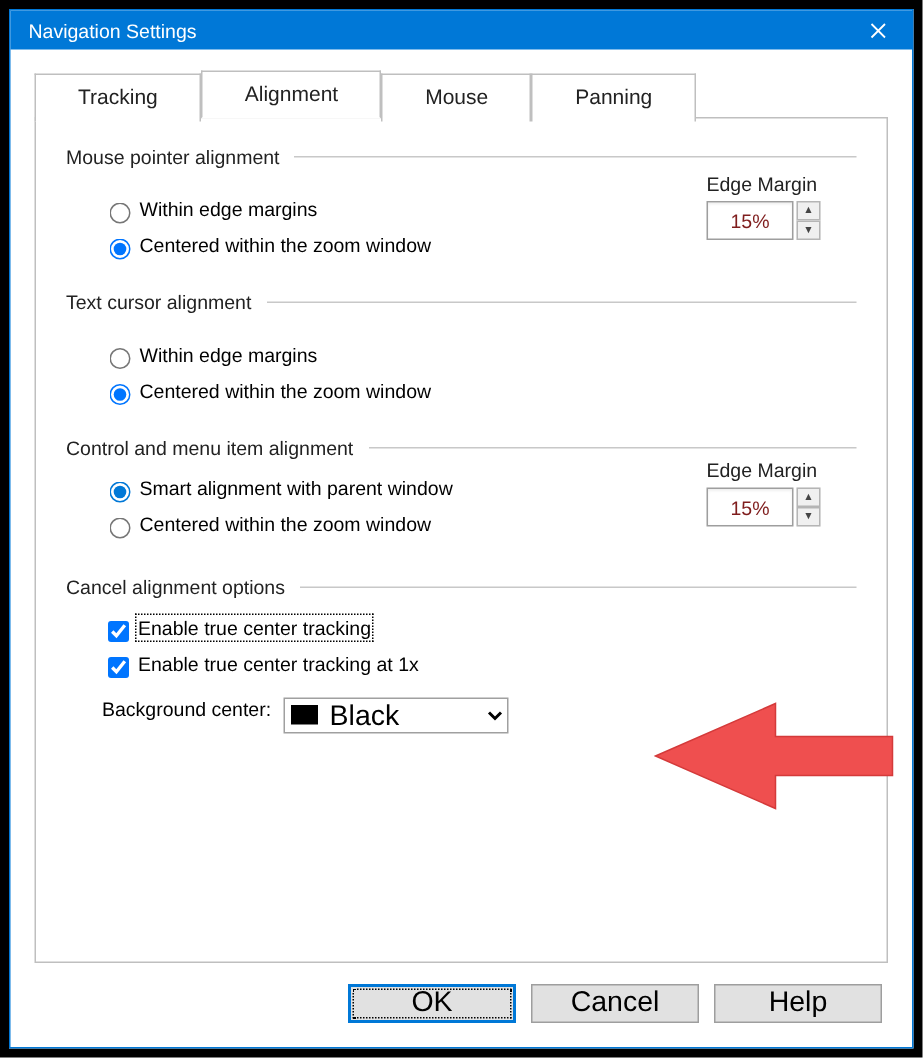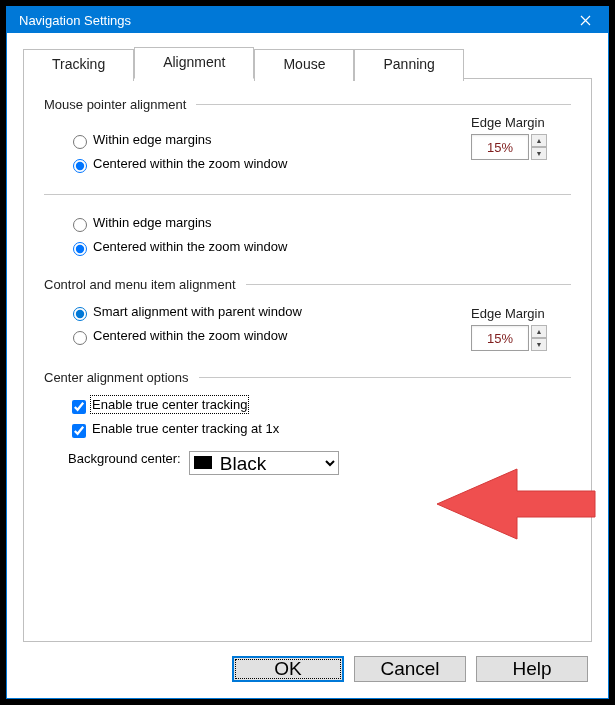--- a/index.html
+++ b/index.html
@@ -195,20 +195,21 @@
             <div class="spinbtns">
               <div class="spinbtn">▲</div>
               <div class="spinbtn">▼</div>
             </div>
           </div>
         </div>
       </div>
 
       <div class="group" style="position:relative;">
         <div class="group-header">
+          <span>Text cursor alignment</span>
           <div class="line"></div>
         </div>
         <div style="height:8px"></div>
         <div class="opt-row">
           <input type="radio" class="radio" name="ta" style="">
           <span>Within edge margins</span>
         </div>
         <div class="opt-row">
           <input type="radio" class="radio" name="ta" checked="" style="">
           <span>Centered within the zoom window</span>
@@ -235,21 +236,21 @@
           <span>Smart alignment with parent window</span>
         </div>
         <div class="opt-row">
           <input type="radio" class="radio" name="ca" style="">
           <span>Centered within the zoom window</span>
         </div>
       </div>
 
       <div class="group" style="margin-top:20px;">
         <div class="group-header">
-          <span>Center alignment options</span>
+          <span>Cancel alignment options</span>
           <div class="line"></div>
         </div>
         <div class="opt-row">
           <input type="checkbox" class="check" checked="" style="">
           <span class="dotted">Enable true center tracking</span>
         </div>
         <div class="opt-row">
           <input type="checkbox" class="check" checked="" style="">
           <span>Enable true center tracking at 1x</span>
         </div>

